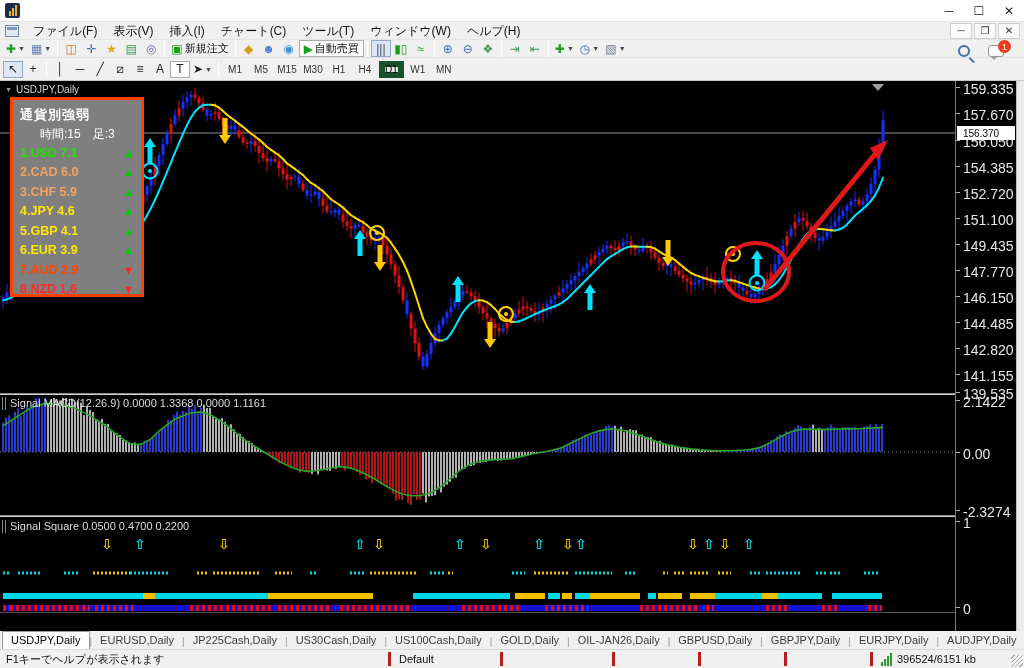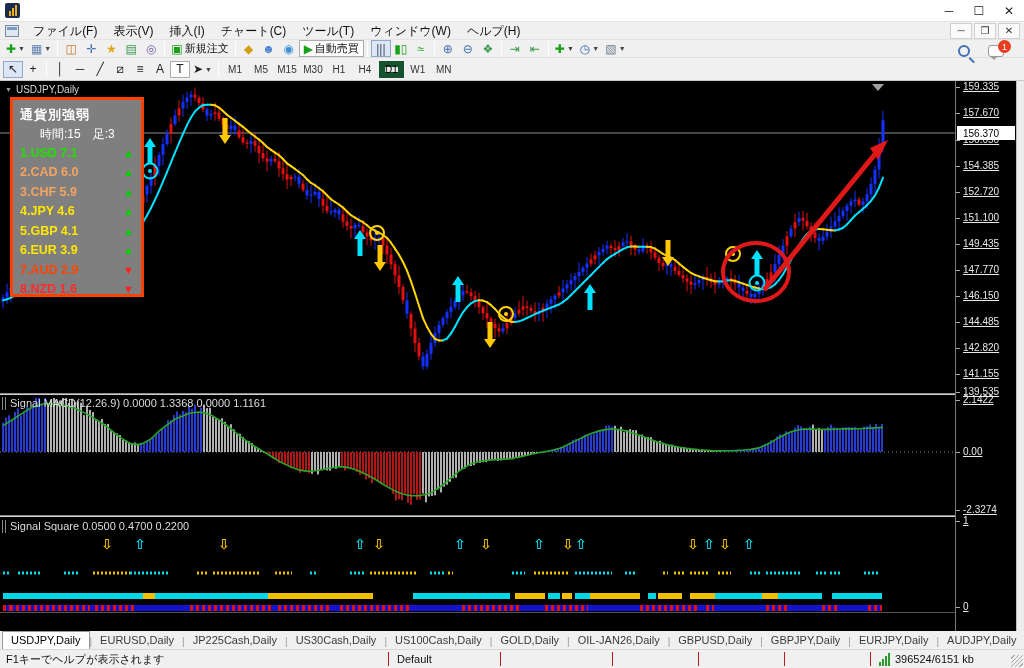--- a/index.html
+++ b/index.html
@@ -57,21 +57,21 @@
   .chart-region { position:absolute; left:0; top:81px; width:1016px; height:550px; background:#000; }
   .right-strip { position:absolute; left:1016px; top:81px; width:8px; height:550px; background:#ececec;
     border-left:1px solid #bdbdbd; }
   #chart-svg { position:absolute; left:0; top:81px; }
   .panel-sep { position:absolute; left:0; width:1016px; height:2px; background:#8c8c8c;
     border-bottom:1px solid #cfcfcf; }
   .grip { position:absolute; left:2px; width:4px; height:13px; border-left:1px solid #888;
     border-right:1px solid #888; }
   .axis-col { position:absolute; left:955px; top:81px; width:61px; height:550px; background:#000;
     border-left:1px solid #7a7a7a; }
-  .axis-label { position:absolute; left:7px; color:#e8e8e8; font-size:10px; white-space:nowrap;text-decoration:underline; }
+  .axis-label { position:absolute; left:7px; color:#e8e8e8; font-size:14px; white-space:nowrap; }
   .axis-tick { position:absolute; left:0; width:4px; height:1px; background:#b0b0b0; }
   .price-badge { position:absolute; left:1px; width:58px; height:14px; background:#ffffff; color:#000;
     font-size:10px; display:flex; align-items:center; padding-left:6px; }
   .symbol-label { position:absolute; left:5px; top:84px; color:#d8d8d8; font-size:10px;
     display:flex; align-items:center; gap:4px; z-index:5; }
   .symbol-label .tri { font-size:7px; color:#9a9a9a; }
   .panel-label { position:absolute; left:10px; color:#dcdcdc; font-size:11px; z-index:5; }
 
   
   .strength { position:absolute; left:10px; top:97px; width:134px; height:200px; background:#7f7f7f;
@@ -84,21 +84,21 @@
   
   .tabbar { position:absolute; left:0; top:631px; width:1024px; height:19px; background:#f0f0f0;
     border-bottom:1px solid #d8d8d8; display:flex; align-items:flex-end; padding-left:2px; }
   .tab { padding:2px 8px; font-size:11px; color:#3a3a3a; height:17px; white-space:nowrap; }
   .tab.active { background:#ffffff; border:1px solid #9a9a9a; border-bottom:none; color:#000; height:18px; }
   .tab-div { color:#999; font-size:10px; padding:2px 0; }
 
   
   .statusbar { position:absolute; left:0; top:650px; width:1024px; height:18px; background:#f0f0f0;
     display:flex; align-items:center; font-size:11px; color:#111; }
-  .status-cell { border-left:1px solid #b91c1c; height:14px; display:flex; align-items:center; padding:0 8px; }
+  .status-cell { border-left:3px solid #b91c1c; height:14px; display:flex; align-items:center; padding:0 8px; }
   .status-help { flex:1; padding-left:6px; }
   .conn-bars { display:flex; align-items:flex-end; gap:1px; margin-right:5px; }
   .conn-bars i { display:block; width:2px; background:#2a9a2a; }
   .resize-grip { position:absolute; right:1px; bottom:1px; width:12px; height:12px;
     background:repeating-linear-gradient(135deg,transparent 0 2px,#aaa 2px 3px); }
 </style>
 </head>
 <body>
 
 <div class="titlebar">

